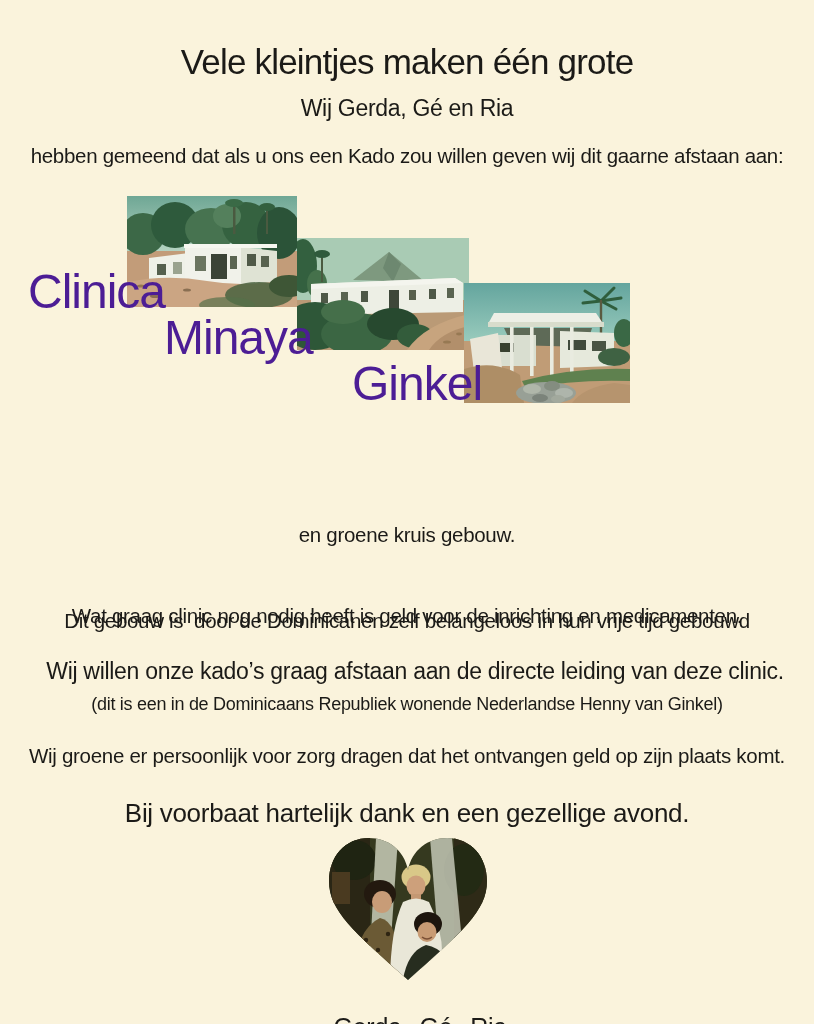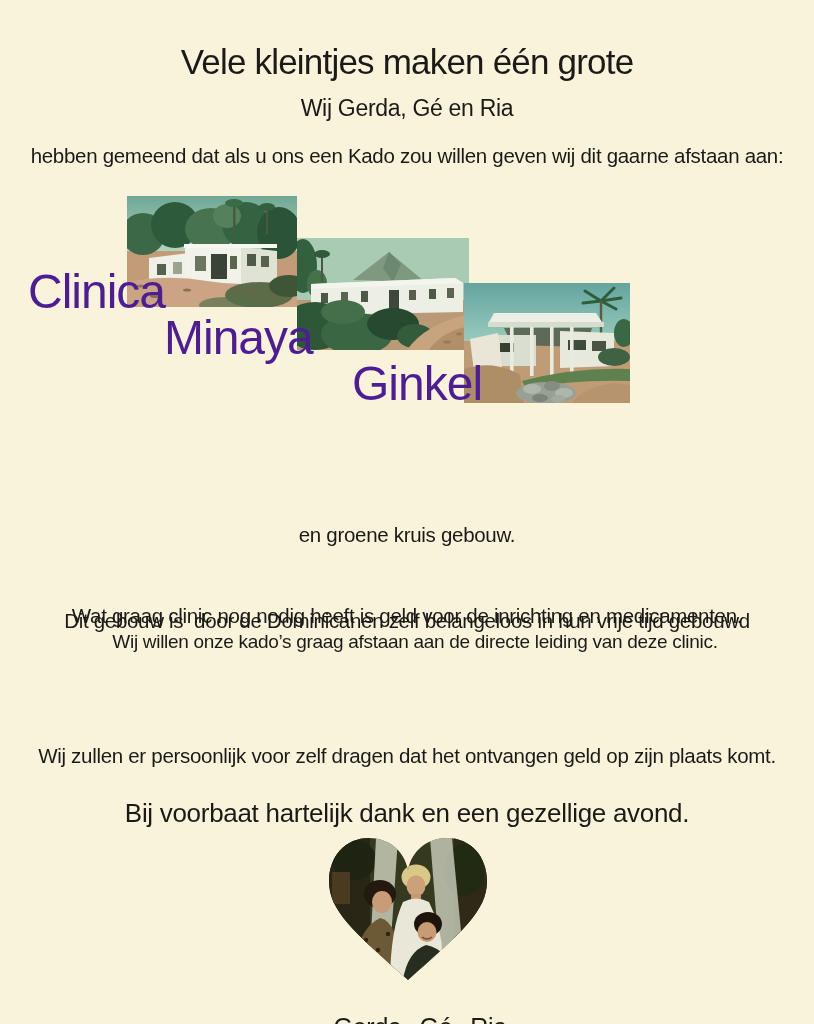--- a/index.html
+++ b/index.html
@@ -9,21 +9,21 @@
     background:#faf3dc; overflow:hidden;
     font-family:"Liberation Sans","DejaVu Sans",sans-serif;
     color:#1b1a17;
   }
   .line { position:absolute; left:0; width:814px; text-align:center; white-space:pre-wrap; }
   .title      { top:26px;  font-size:35px; letter-spacing:-0.8px; }
   .subtitle   { top:79px;  font-size:23px; letter-spacing:-0.3px; }
   .intro      { top:128px; font-size:20.5px; letter-spacing:-0.3px; }
   .block-main { top:448px; font-size:20.5px; line-height:28.5px; letter-spacing:-0.3px; }
   .line-wat        { top:588px; font-size:20.5px; letter-spacing:-0.3px; }
-  .line-wijwillen  { top:615px; font-size:19px; letter-spacing:-0.3px;padding-left:16px; }
+  .line-wijwillen  { top:642px; font-size:23px; letter-spacing:-0.3px;padding-left:16px; }
   .line-paren      { top:678px; font-size:18px;   letter-spacing:-0.3px; }
   .line-wijzullen  { top:728px; font-size:20.5px; letter-spacing:-0.3px; }
   .line-bijvoorbaat{ top:782px; font-size:26px; letter-spacing:-0.3px; }
 
   .photo { position:absolute; display:block; }
   .photo svg { display:block; width:100%; height:100%; }
   .photo1 { left:127px; top:180px; width:170px; height:111px; z-index:1; }
   .photo2 { left:297px; top:222px; width:172px; height:112px; z-index:2; }
   .photo3 { left:464px; top:267px; width:166px; height:120px; z-index:3; }
 
@@ -188,21 +188,22 @@
       </g>
     </svg>
   </div>
 
   <div class="line block-main">
     <div>en groene kruis gebouw.</div>
     <div>Dit gebouw is  door de Dominicanen zelf belangeloos in hun vrije tijd gebouwd</div>
   </div>
   <div class="line line-wat">Wat graag clinic nog nodig heeft is geld voor de inrichting en medicamenten.</div>
   <div class="line line-wijwillen">Wij willen onze kado’s graag afstaan aan de directe leiding van deze clinic.</div>
-  <div class="line line-wijzullen">Wij zullen er persoonlijk voor zelf dragen dat het ontvangen geld op zijn plaats komt.</div>
+  <div class="line line-paren">(dit is een in de Dominicaans Republiek wonende Nederlandse Henny van Ginkel)</div>
+  <div class="line line-wijzullen">Wij groene er persoonlijk voor zorg dragen dat het ontvangen geld op zijn plaats komt.</div>
   <div class="line line-bijvoorbaat">Bij voorbaat hartelijk dank en een gezellige avond.</div>
 
   <div class="photo heart-photo">
     <svg viewBox="0 0 168 156" preserveAspectRatio="none">
       <defs>
         <clipPath id="heartClip">
           <path d="M84,40 C80,20 64,8 45,8 C21,8 5,27 5,51 C5,81 30,102 84,150 C138,102 163,81 163,51 C163,27 147,8 123,8 C104,8 88,20 84,40 Z"></path>
         </clipPath>
       </defs>
       <g clip-path="url(#heartClip)">

